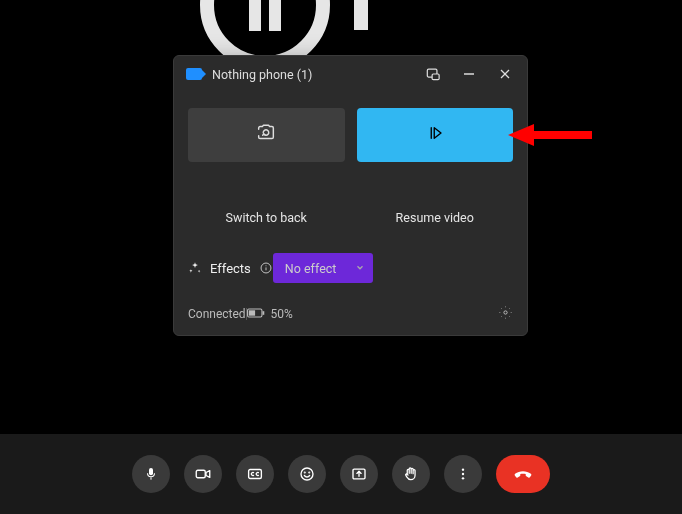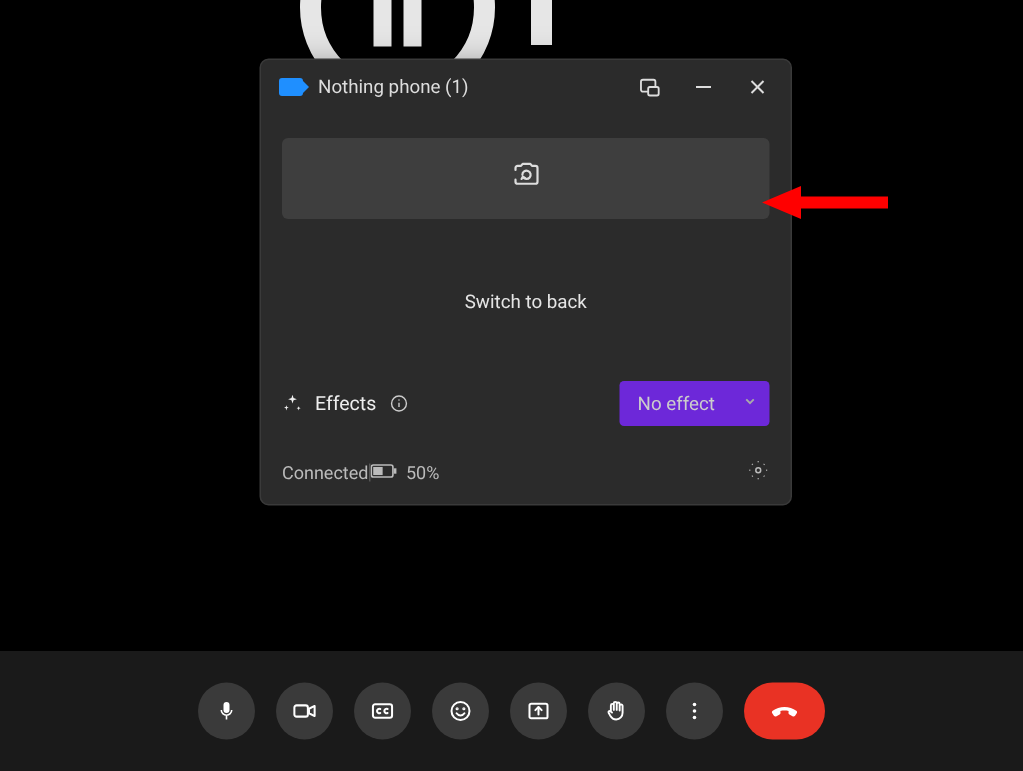--- a/index.html
+++ b/index.html
@@ -28,21 +28,21 @@
   .bg-shape .ring::before { left: 35px; }
   .bg-shape .ring::after { right: 35px; }
   .bg-shape .bar {
     width: 14px; height: 90px; background: #fff; margin-left: 18px;
     margin-top: -40px;
   }
 
   
   .popup {
     position: absolute;
-    top: 39px; left: 173px;
+    top: 55px; left: 173px;
     width: 355px;
     background: #2b2b2b;
     border: 1px solid #3a3a3a;
     border-radius: 6px;
     color: #e5e5e5;
     box-shadow: 0 8px 24px rgba(0,0,0,.5);
     overflow: hidden;
   }
   .popup-header {
     display: flex; align-items: center;
@@ -79,22 +79,22 @@
     width: 100%; height: 54px;
     border-radius: 4px;
     display: flex; align-items: center; justify-content: center;
     cursor: pointer;
   }
   .option-btn.dark { background: #3e3e3e; }
   .option-btn.blue { background: #31b7f2; }
   .option-label { margin-top: 12px; font-size: 12.5px; color: #e5e5e5; }
 
   .effects-row {
-    display: flex; align-items: center; justify-content: space-between;
-    margin-top: 45px;
+    display: flex; align-items: center; 
+    margin-top: 28px;
   }
   .effects-left { display: flex; align-items: center; gap: 8px; color: #eee; font-size: 13px; }
   .effects-left .sparkle svg, .effects-left .info svg { display:block; }
   .effect-select {
     background: #6d28d9;
     border-radius: 3px;
     height: 30px;
     padding: 0 28px 0 12px;
     font-size: 12.5px;
     color: #ccc;
@@ -194,20 +194,31 @@
           <span>
             <svg width="22" height="22" viewBox="0 0 24 24" fill="none" stroke="#ddd" stroke-width="1.6" stroke-linecap="round" stroke-linejoin="round">
               <path d="M4 8 V6.5 A1.5 1.5 0 0 1 5.5 5 H8 l1.2-1.5 h5.6 L16 5 h2.5 A1.5 1.5 0 0 1 20 6.5 V16.5 A1.5 1.5 0 0 1 18.5 18 H5.5 A1.5 1.5 0 0 1 4 16.5 V15"></path>
               <path d="M9 11.5 a3 3 0 1 1 .4 1.5"></path>
               <path d="M8.4 14.5 l.9-1.6 1.6 .9"></path>
             </svg>
           </span>
         </div>
         <span class="option-label">Switch to back</span>
       </div>
+      <div class="option">
+        <div class="option-btn blue">
+          <span>
+            <svg width="18" height="18" viewBox="0 0 24 24" fill="none" stroke="#000" stroke-width="1.8" stroke-linecap="round" stroke-linejoin="round">
+              <line x1="7" y1="5" x2="7" y2="19"></line>
+              <polygon points="11,5 20,12 11,19"></polygon>
+            </svg>
+          </span>
+        </div>
+        <span class="option-label">Resume video</span>
+      </div>
     </div>
 
     <div class="effects-row">
       <div class="effects-left">
         <span class="sparkle">
           <svg width="14" height="14" viewBox="0 0 24 24" fill="#eee">
               <path d="M12 2l1.2 3.6L17 7l-3.8 1.4L12 12l-1.2-3.6L7 7l3.8-1.4zM5 14l.7 2 2 .7-2 .7L5 20l-.7-2.6-2-.7 2-.7zM19 15l.6 1.7 1.7.6-1.7.6L19 20l-.6-2.1-1.7-.6 1.7-.6z"></path>
             </svg>
         </span>
         <span>Effects</span>

